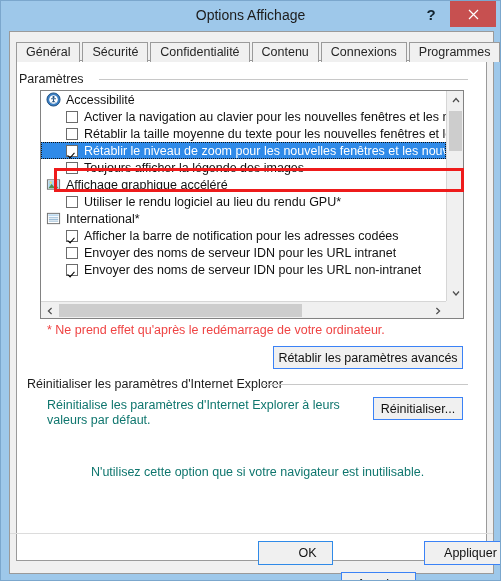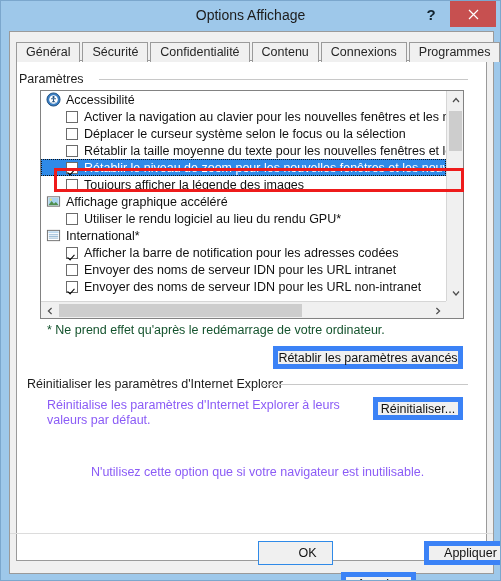--- a/index.html
+++ b/index.html
@@ -257,35 +257,35 @@
     left: 18px;
     width: 243px;
     background: #cdcdcd;
     cursor: default;
   }
 
   
   .note {
     position: absolute;
     font-size: 12.5px;
-    color: #14532d;
+    color: #ef4444;
     white-space: nowrap;
   }
   .para {
     position: absolute;
     font-size: 12.5px;
-    color: #8b5cf6;
+    color: #0f766e;
     line-height: 15px;
   }
 
   
   .btn {
     position: absolute;
     background: #f0f0f0;
-    border: 5px solid #3b82f6;
+    border: 1px solid #3b82f6;
     font-size: 12.5px;
     color: #111111;
     font-family: "Liberation Sans", sans-serif;
     display: flex;
     align-items: center;
     justify-content: center;
     box-sizing: border-box;
     cursor: default;
     white-space: nowrap;
   }
@@ -359,24 +359,20 @@
               <path d="M5.4 7.2 H10.6 M8 7.2 V11 M6.3 11.2 L8 9.2 L9.7 11.2" stroke="#1f4f80" stroke-width="1" fill="none"></path>
             </svg>
             <span class="row-label">Accessibilité</span>
           </div>
 
           <div class="row item">
             <span class="cbx"></span>
             <span class="row-label">Activer la navigation au clavier pour les nouvelles fenêtres et les nouveaux</span>
           </div>
 
-          <div class="row item">
-            <span class="cbx"></span>
-            <span class="row-label">Déplacer le curseur système selon le focus ou la sélection</span>
-          </div>
 
 
           <div class="row item">
             <span class="cbx"></span>
             <span class="row-label">Rétablir la taille moyenne du texte pour les nouvelles fenêtres et les nouvea</span>
           </div>
 
           <div class="row item selected">
             <span class="cbx checked"></span>
             <span class="row-label">Rétablir le niveau de zoom pour les nouvelles fenêtres et les nouveaux ong</span>

